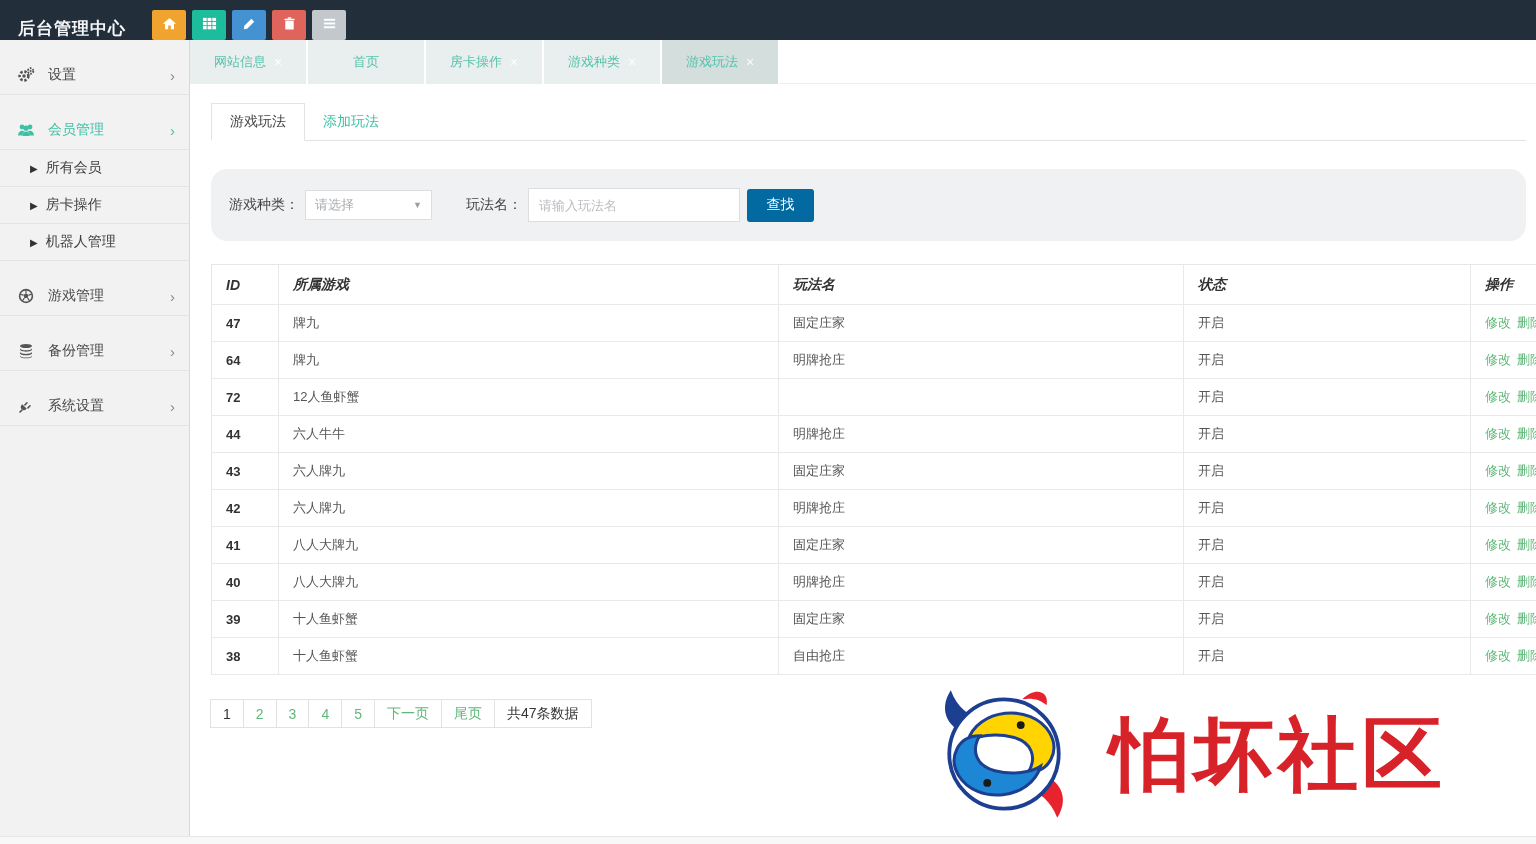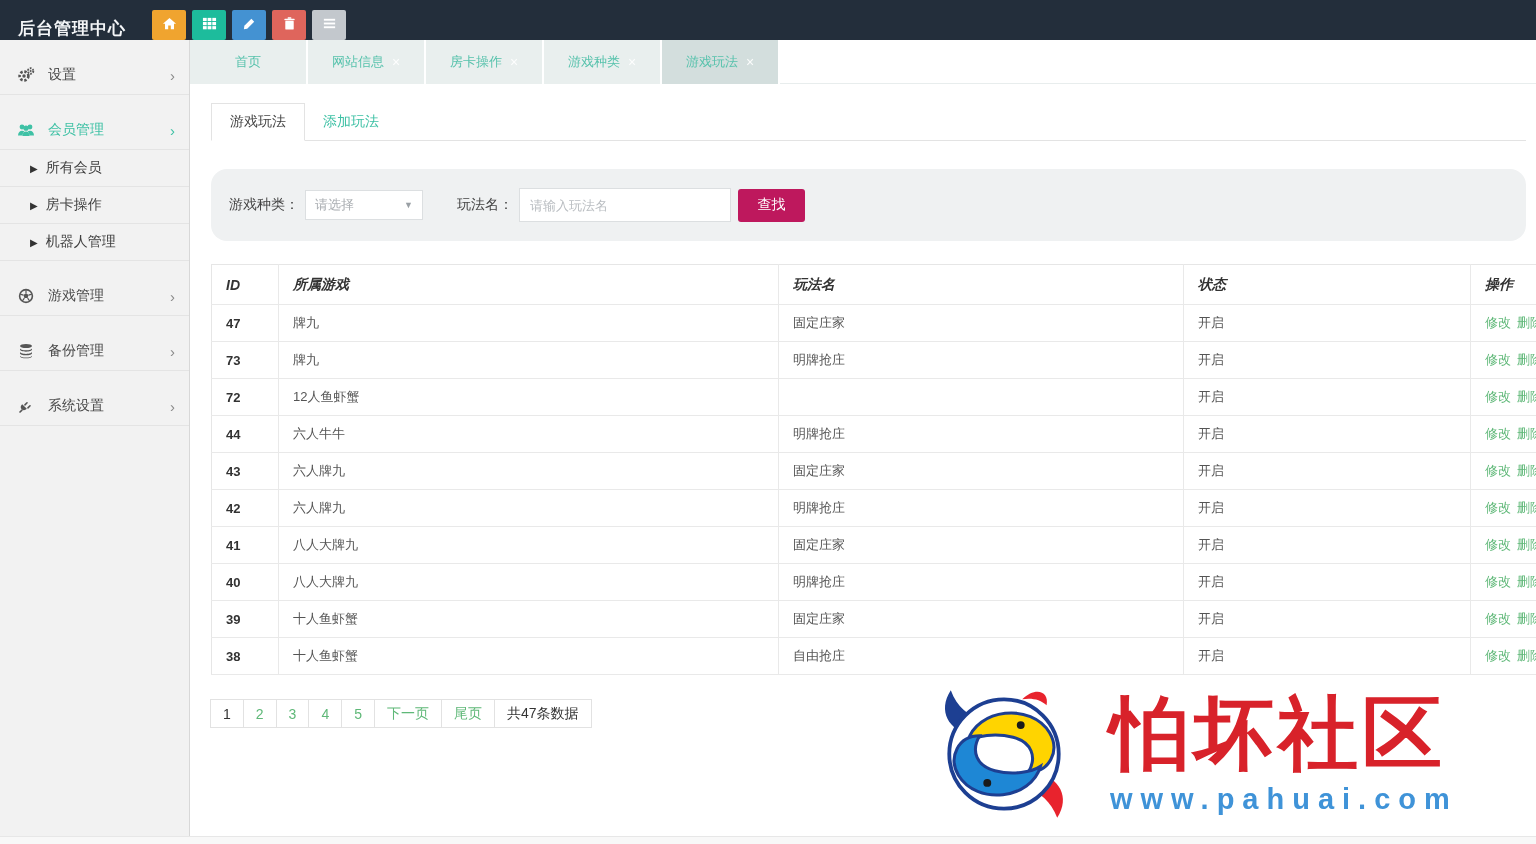--- a/index.html
+++ b/index.html
@@ -51,30 +51,30 @@
   .subtabs { margin:19px 0 0 21px; display:flex; align-items:flex-end;
     border-bottom:1px solid #e3e3e3; width:1315px; height:38px; }
   .subtab { padding:9px 18px; font-size:14px; cursor:pointer; }
   .subtab.active { background:#fff; border:1px solid #e3e3e3; border-bottom:1px solid #fff;
     margin-bottom:-1px; color:#444; }
   .subtab.plain { color:#3fc1a5; }
 
   .search-panel { margin:28px 10px 0 21px; height:72px; background:#eff1f2;
     display:flex; align-items:center; padding-left:18px;border-radius:16px; }
   .f-label { font-size:14px; color:#444; }
-  .f-select { width:118px; height:30px; background:#fff; border:1px solid #dcdfe1;
+  .f-select { width:127px; height:30px; background:#fff; border:1px solid #dcdfe1;
     margin-left:6px; display:flex; align-items:center; justify-content:space-between;
     padding:0 9px; color:#a9adb1; font-size:13px; cursor:pointer; }
   .f-select .caret { font-size:9px; color:#9aa0a5; }
   .f-name-label { margin-left:34px; }
   .f-input { width:212px; height:34px; border:1px solid #dcdfe1; margin-left:6px;
     padding:0 10px; font-size:13px; color:#444; outline:none;
     font-family:"Liberation Sans","DejaVu Sans",sans-serif; }
   .f-input::placeholder { color:#b9bdc1; }
-  .f-btn { margin-left:7px; width:67px; height:33px; background:#be185d; color:#fff;
+  .f-btn { margin-left:7px; width:67px; height:33px; background:#0369a1; color:#fff;
     border:none; border-radius:3px; font-size:14px; cursor:pointer;
     font-family:"Liberation Sans","DejaVu Sans",sans-serif; }
 
   .table-wrap { margin:23px 0 0 21px; width:1325px; overflow:hidden; }
   table { border-collapse:collapse; table-layout:fixed; width:1459px;
     border:1px solid #e6e6e6; }
   th, td { border-right:1px solid #e9e9e9; border-bottom:1px solid #e9e9e9;
     text-align:left; padding:0 14px; font-size:13px; }
   th { height:40px; color:#333; font-size:14px; font-weight:bold; background:#fff;font-style:italic; }
   td { height:37px; color:#555;margin-top:20px; }
@@ -235,25 +235,25 @@
         <path d="M10.5 9.5 L13.5 6.5 L14.8 7.8 L11.8 10.8 Z" fill="none"></path>
       </svg>
     </span>
     <span>系统设置</span>
     <span class="chev">›</span>
   </div>
 </div>
 
 <div class="tabstrip">
   <div class="tab">
-    <span>首页</span>
-  </div>
-  <div class="tab">
     <span>网站信息</span>
     <span class="tab-x">×</span>
+  </div>
+  <div class="tab">
+    <span>首页</span>
   </div>
   <div class="tab">
     <span>房卡操作</span>
     <span class="tab-x">×</span>
   </div>
   <div class="tab">
     <span>游戏种类</span>
     <span class="tab-x">×</span>
   </div>
   <div class="tab active">
@@ -304,21 +304,21 @@
       </thead>
       <tbody>
         <tr>
           <td class="id-cell">47</td>
           <td>牌九</td>
           <td>固定庄家</td>
           <td>开启</td>
           <td><a class="act-link">修改</a><a class="act-link">删除</a></td>
         </tr>
         <tr>
-          <td class="id-cell">73</td>
+          <td class="id-cell">64</td>
           <td>牌九</td>
           <td>明牌抢庄</td>
           <td>开启</td>
           <td><a class="act-link">修改</a><a class="act-link">删除</a></td>
         </tr>
         <tr>
           <td class="id-cell">72</td>
           <td>12人鱼虾蟹</td>
           <td></td>
           <td>开启</td>
@@ -395,17 +395,16 @@
     <path d="M72 62 C86 66 94 78 85 92 C81 81 73 75 66 73 Z" fill="#e8232d"></path>
     <path d="M62 14 C70 6 80 8 78 18 C74 14 68 13 62 14 Z" fill="#e8232d"></path>
     <circle cx="50" cy="50" r="36" fill="#fff" stroke="#1d3f92" stroke-width="2.5"></circle>
     <path d="M26 42 C32 20 68 16 80 36 C87 48 80 62 66 62 C72 52 68 42 56 39 C44 36 32 38 26 42 Z" fill="#ffd400" stroke="#1d3f92" stroke-width="2"></path>
     <path d="M74 58 C68 80 32 84 20 64 C13 52 20 38 34 38 C28 48 32 58 44 61 C56 64 68 62 74 58 Z" fill="#1e87d5" stroke="#1d3f92" stroke-width="2"></path>
     <circle cx="61" cy="31" r="2.6" fill="#1a1a1a"></circle>
     <circle cx="39" cy="69" r="2.6" fill="#1a1a1a"></circle>
   </svg>
   <div class="wm-text">
     <div class="wm-title">怕坏社区</div>
-    <div class="wm-url">www.pahuai.com</div>
   </div>
 </div>
 
 <div class="footer-strip"></div>
 
 </body></html>

